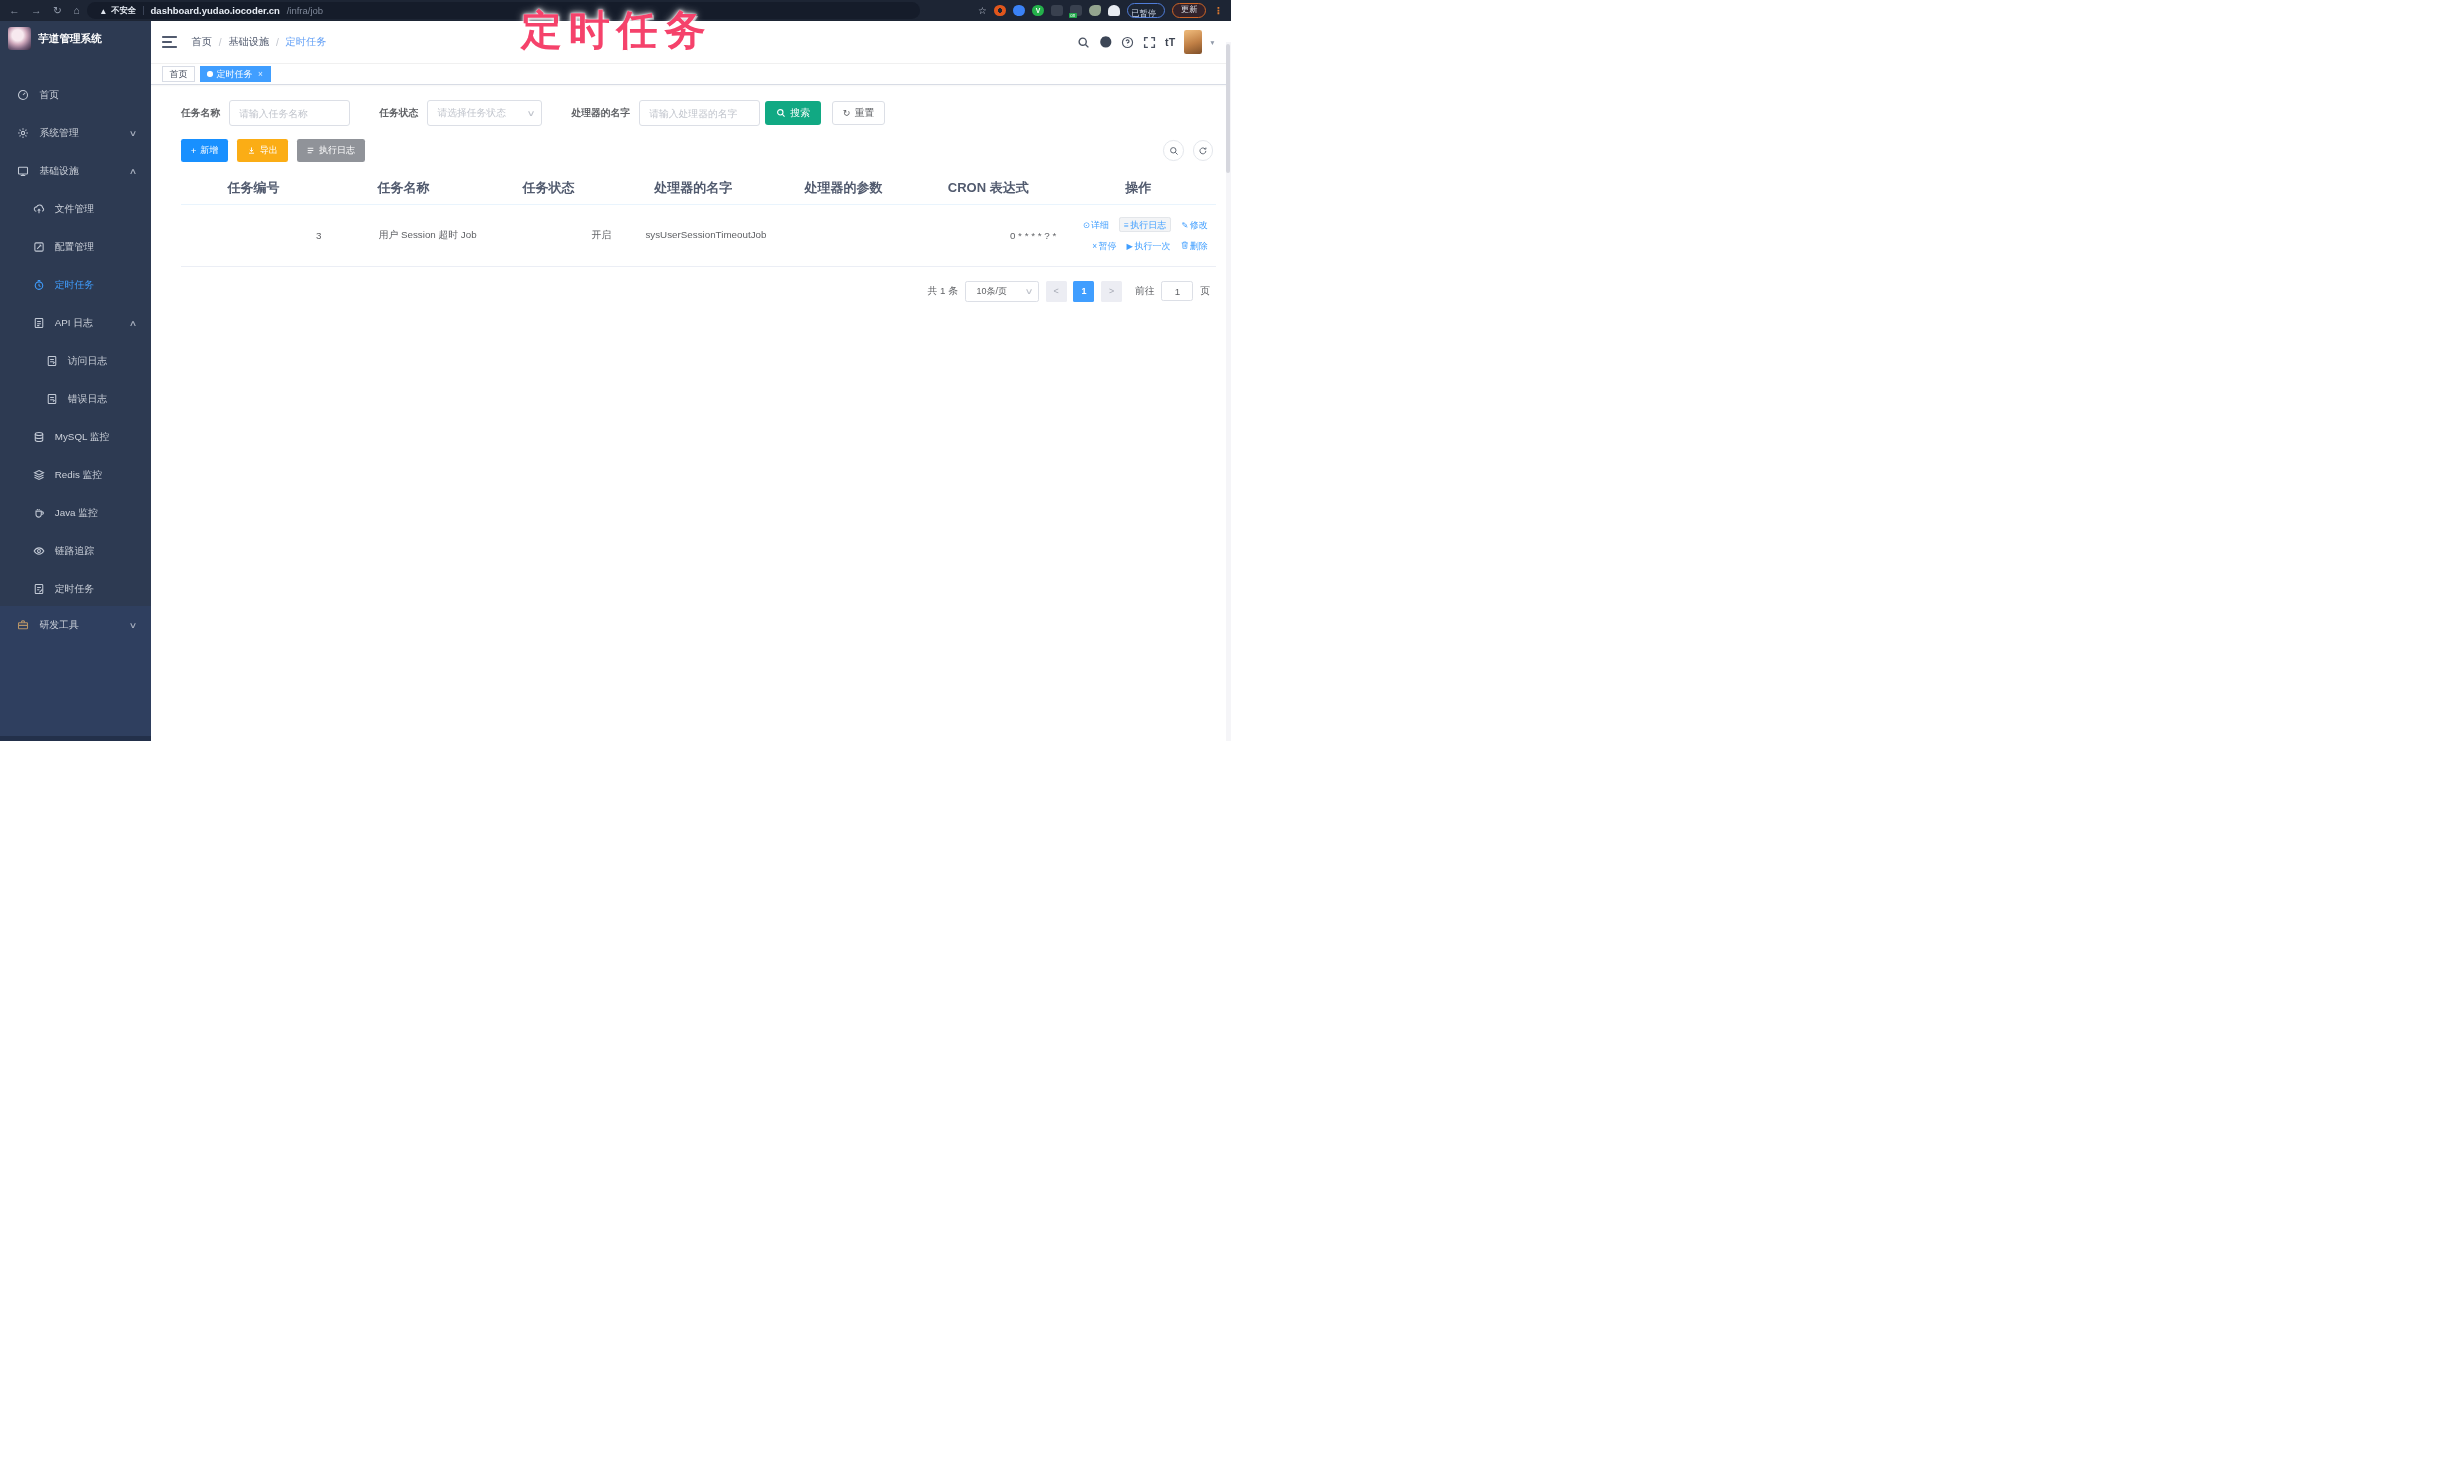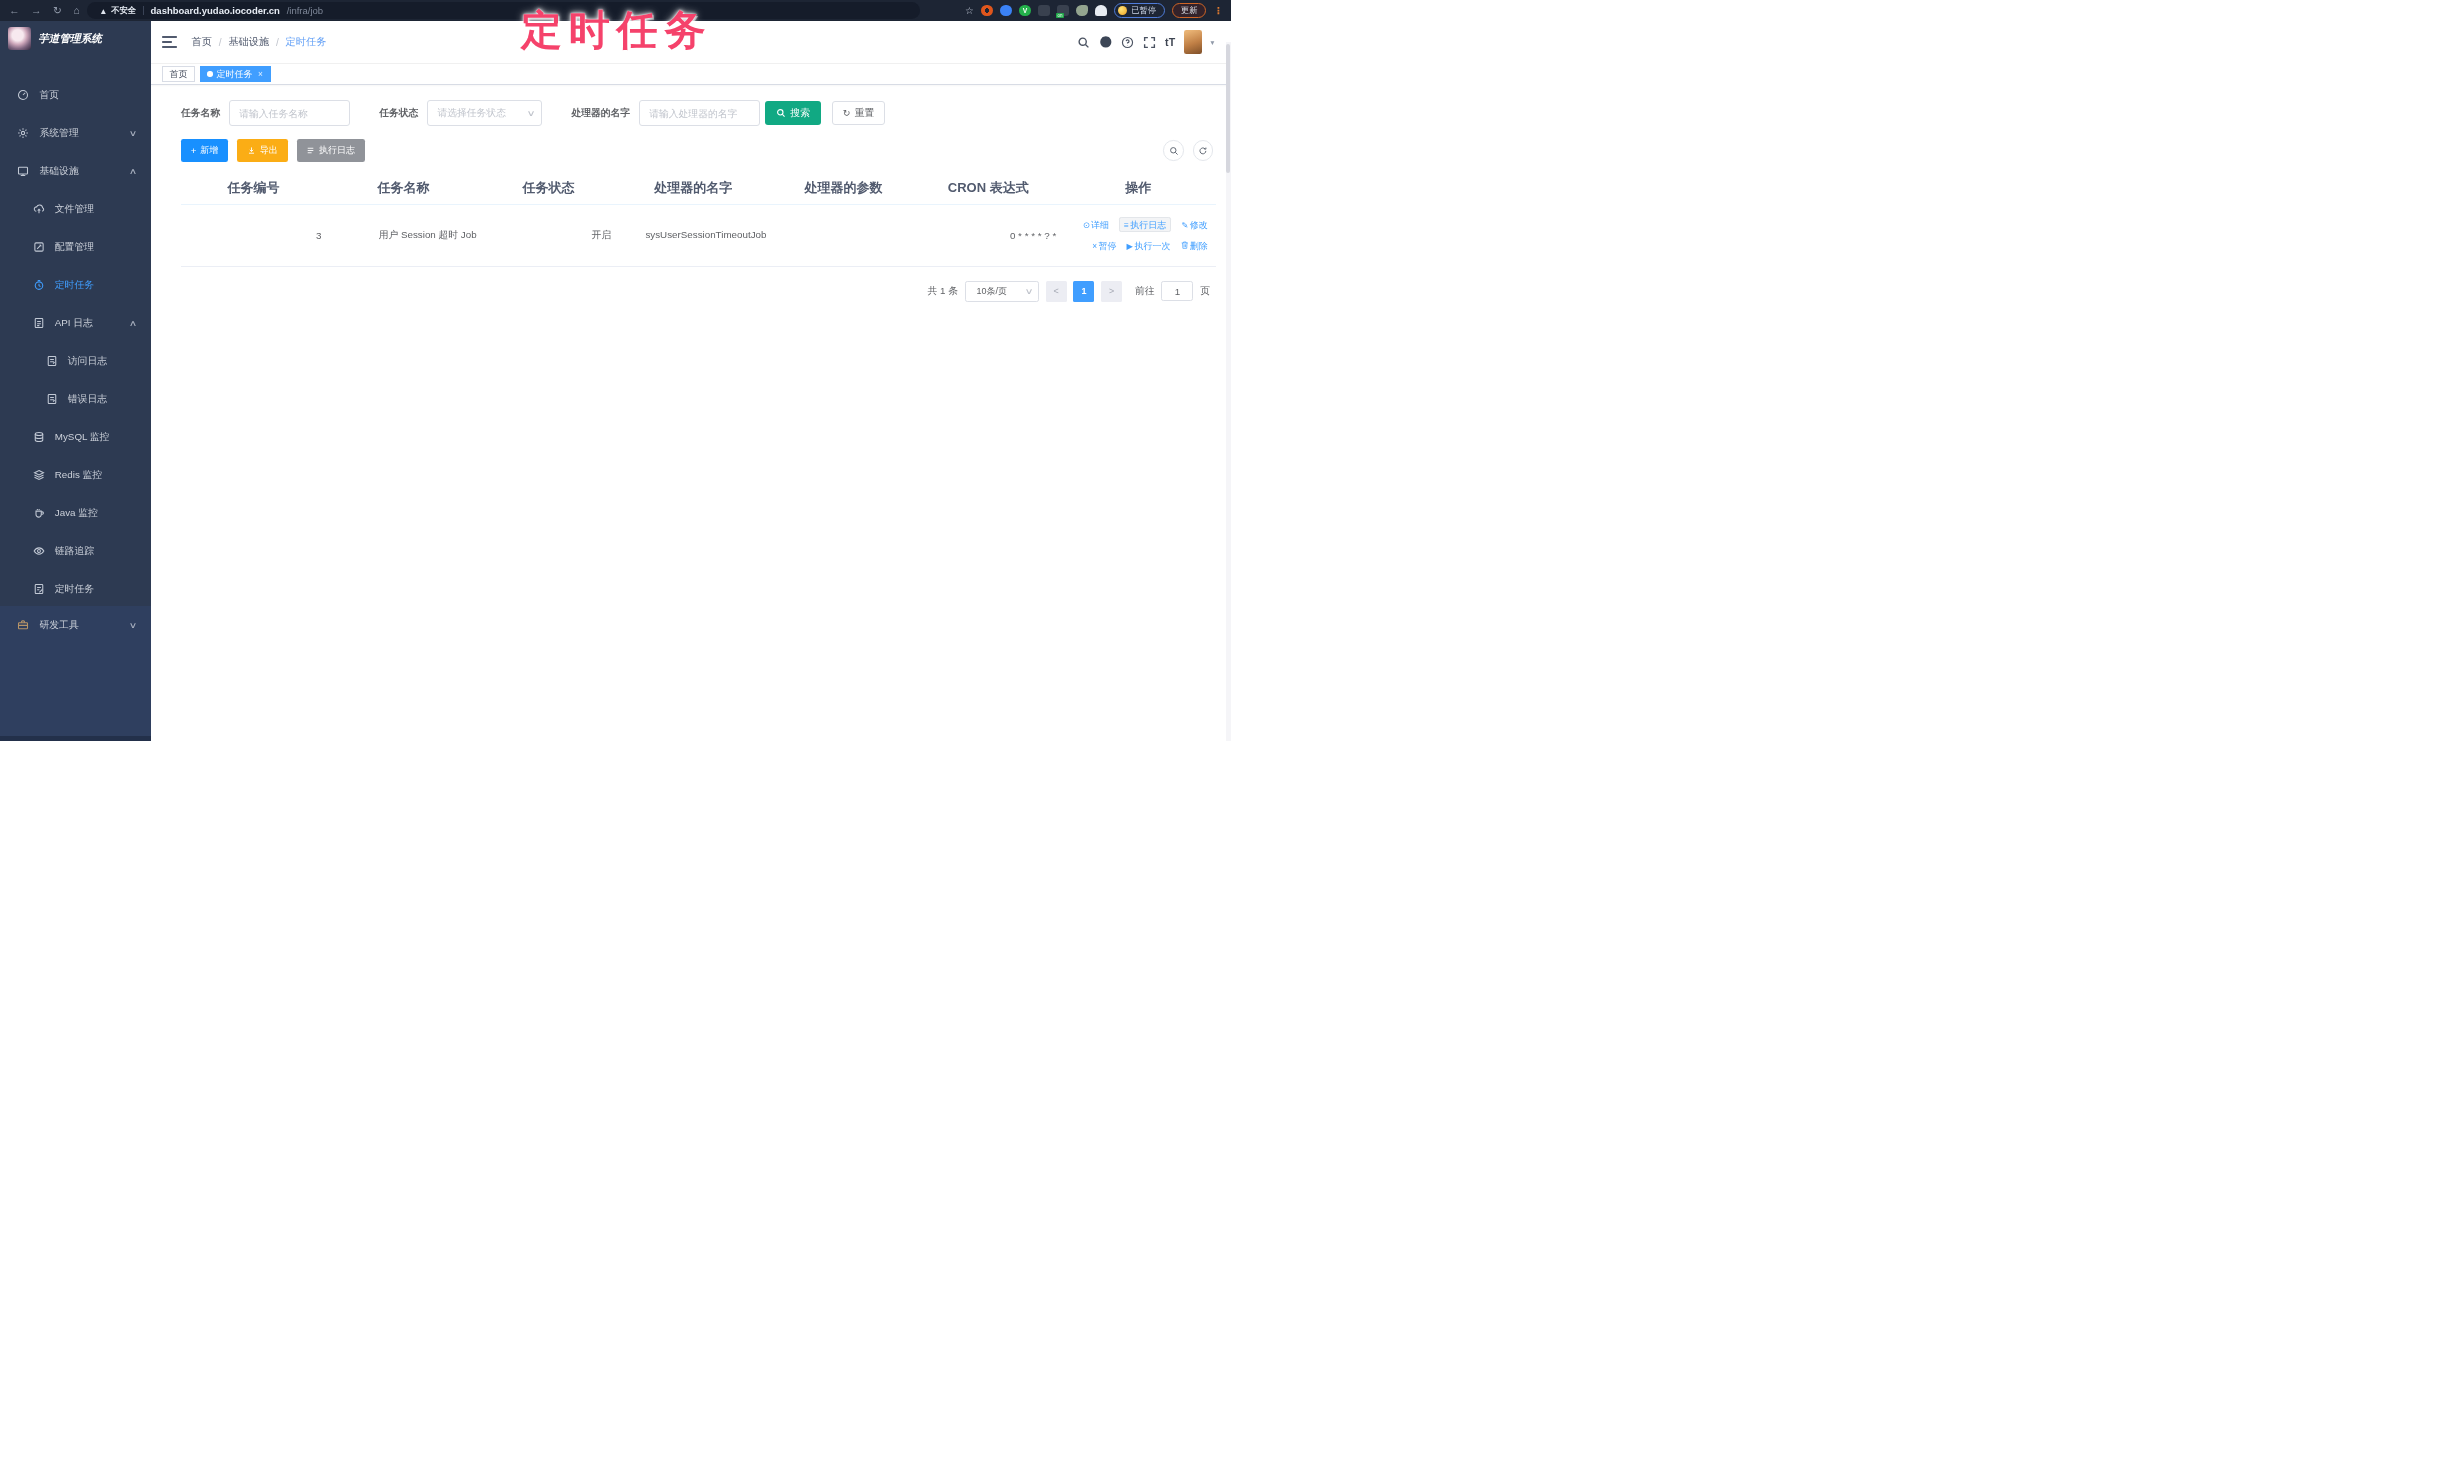--- a/index.html
+++ b/index.html
@@ -26,39 +26,39 @@
   .ext-blue { background:#3b82f6; border-radius:50%; }
   .ext-green { background:#24b14b; border-radius:50%; color:#fff; font-size:6.8px; font-weight:bold;
     display:flex; align-items:center; justify-content:center; }
   .ext-dark { background:#39414f; position:relative; }
   .ext-on { background:#39414f; position:relative; }
   .ext-on .on-badge { position:absolute; left:-1.5px; bottom:-2.3px; background:#21a84a; color:#fff;
     font-size:4.5px; padding:0 1.5px; border-radius:0.8px; line-height:5.3px; }
   .ext-leaf { background:#94a58f; border-radius:50% 3px 50% 50%; }
   .ext-ghost { background:#e8ecf2; border-radius:50% 50% 2.3px 2.3px; }
   .pill { height:14.4px; border-radius:7.6px; display:flex; align-items:center; gap:3.8px;
-    font-size:8.3px; padding:0 7.6px; }
+    font-size:8.3px; padding:0 7.6px;flex-direction:column; }
   .paused-pill { border:1.1px solid #4f7cd9; color:#ccd5e6; padding-left:3px; }
   .emoji-face { width:9px; height:9px; border-radius:50%;
     background:radial-gradient(circle at 35% 35%,#ffe477,#f5b63b 70%,#d98f1f); }
   .update-pill { border:1.1px solid #cf6526; color:#d9dde4; background:#33222a; }
   .bdots { color:#e07a30; font-size:9.8px; font-weight:bold; letter-spacing:0; }
 
   
   .annotation { position:absolute; left:521px; top:3px; z-index:60; font-size:41px; font-weight:bold;
     color:#f5426b; letter-spacing:6.8px; white-space:nowrap;
     text-shadow:0 0 1.5px #fff,0 0 4.5px rgba(255,255,255,.95),0 0 9px rgba(255,255,255,.8),1.5px 1.5px 0.8px rgba(255,255,255,.55); }
 
   
   .sidebar { position:absolute; top:21px; left:0; width:151px; bottom:0; background:#2d3a52;
     color:#ccd1da; font-size:9.8px; z-index:2; }
   .logo-row { height:35px; display:flex; align-items:center; gap:7.6px; padding-left:7.6px; }
   .logo-img { width:23px; height:23px; border-radius:3px;
     background:radial-gradient(circle at 42% 36%,#f7e9ef 0 28%,#cfa9bc 46%,#7c637e 70%,#3c3148 95%); }
-  .logo-title { color:#fff; font-weight:bold; font-size:10.6px;font-style:italic; }
+  .logo-title { color:#fff; font-weight:bold; font-size:10.6px; }
   .menu { position:absolute; top:55px; left:0; right:0; }
   .mi { height:38px; display:flex; align-items:center; padding-left:16.7px; position:relative; cursor:pointer; }
   .mi .micon { width:13px; margin-right:9.8px; display:inline-flex; justify-content:center; color:#c2c9d5; }
   .mi.lvl2 { padding-left:32px; }
   .mi.lvl3 { padding-left:45px; }
   .mi.active { color:#409eff; }
   .mi.active .micon { color:#409eff; }
   .chev { position:absolute; right:15px; font-size:8.3px; color:#a7afbe; transform:scaleX(1.4); }
   .devtools-zone { position:absolute; top:585px; left:0; right:0; bottom:0; background:#2f3f5f;text-align:center; }
   .devtools-zone::after { content:""; position:absolute; left:0; right:0; bottom:0; height:5.3px; background:#23304a; }

